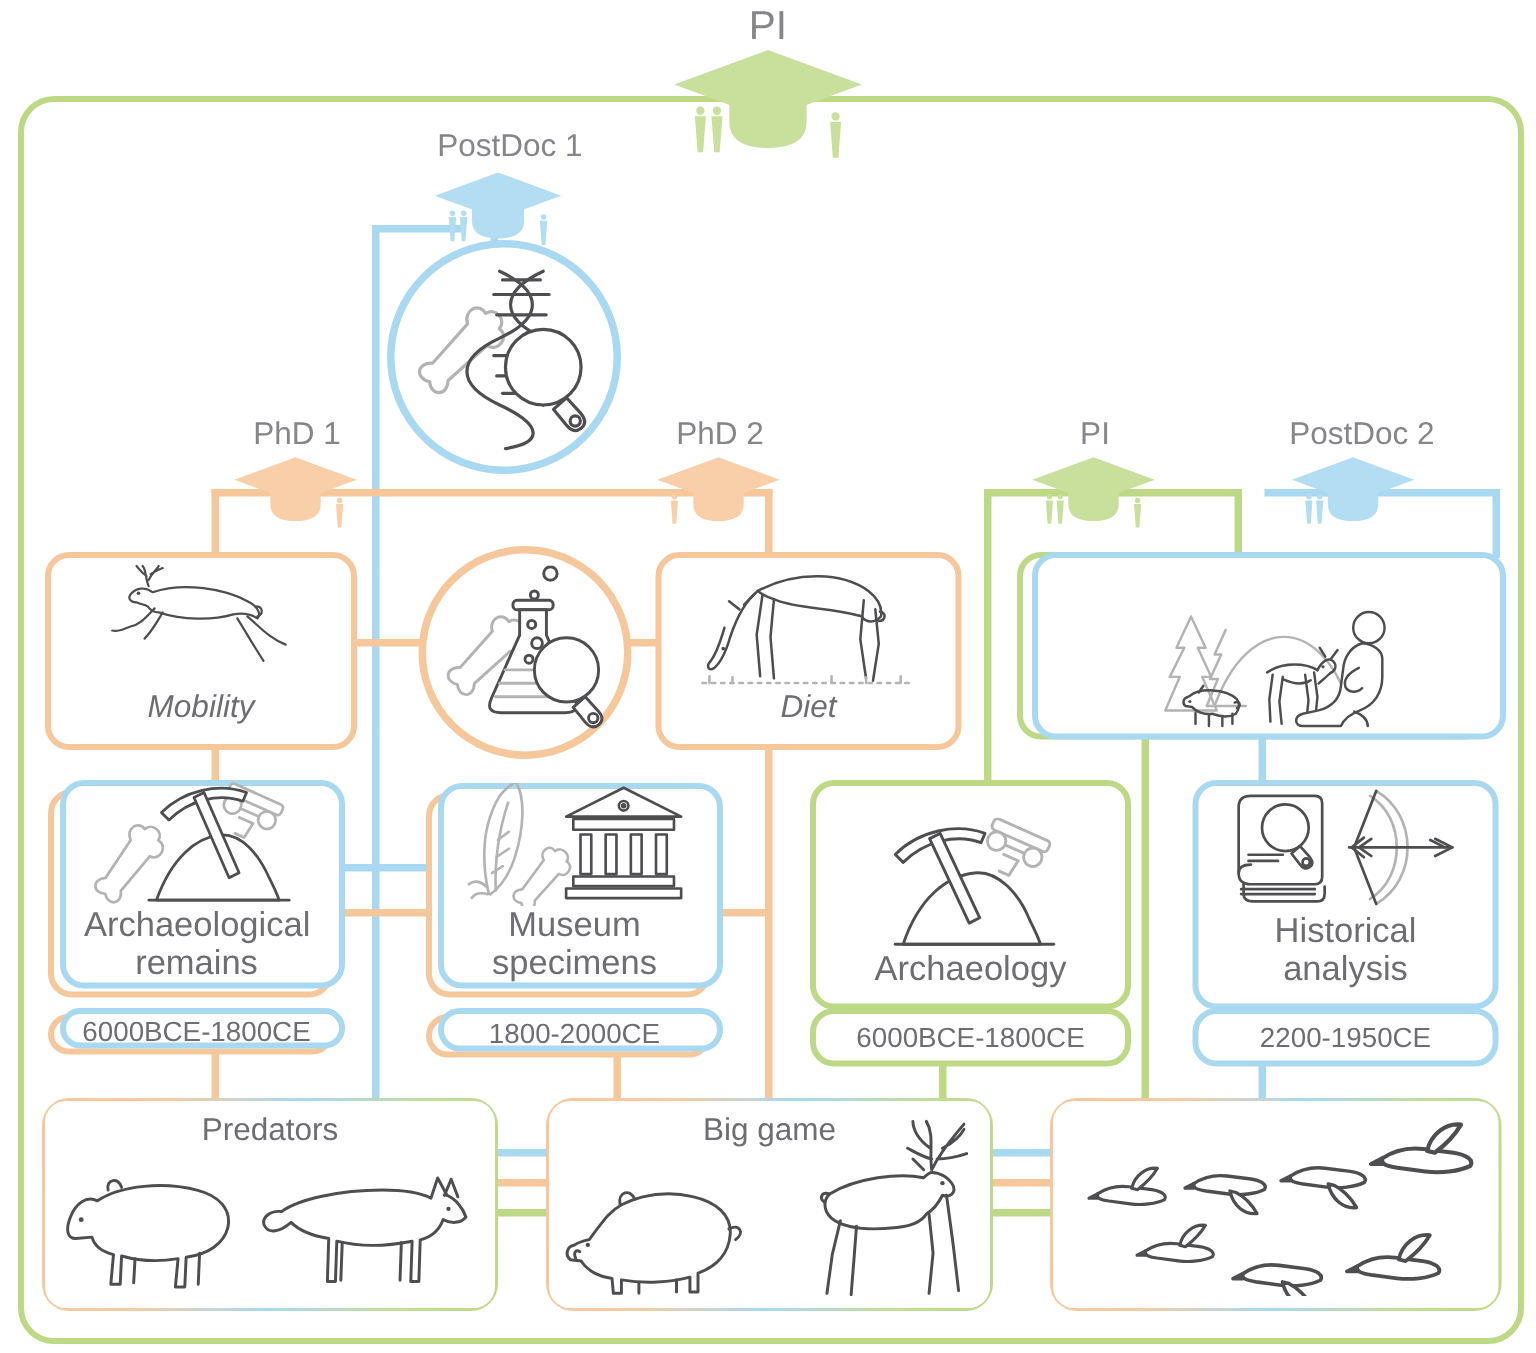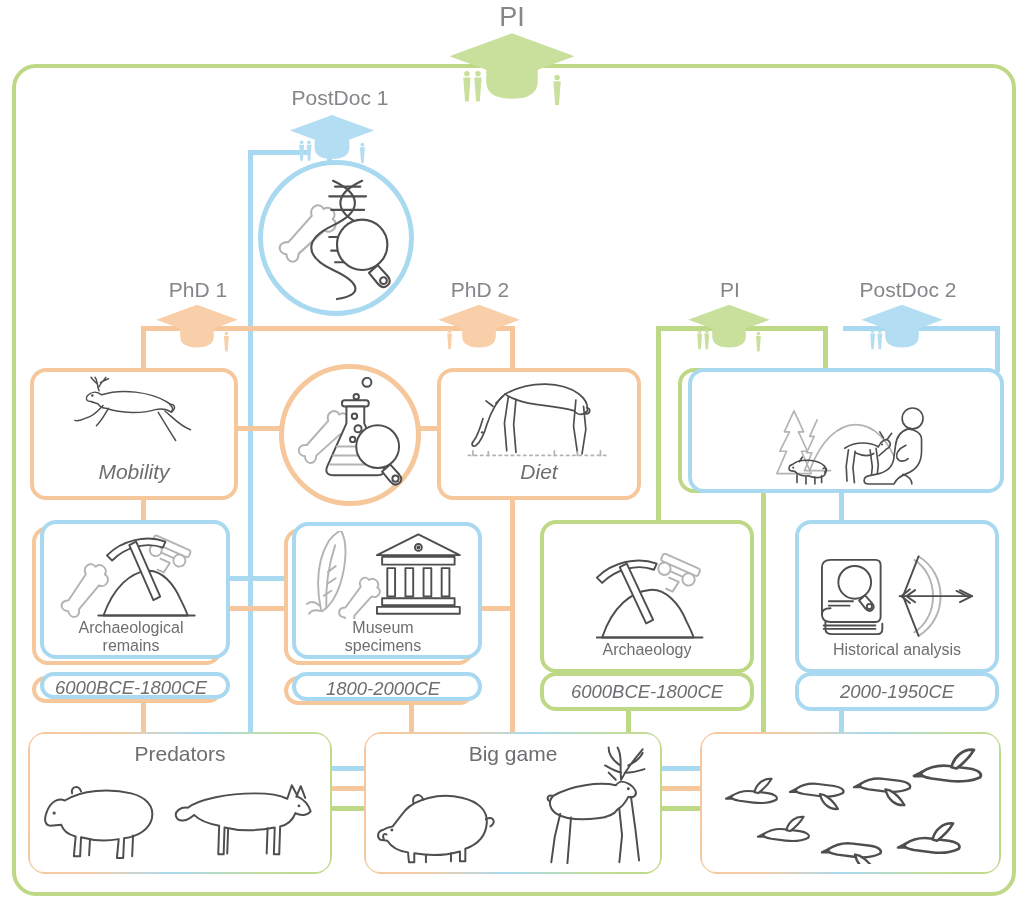--- a/index.html
+++ b/index.html
@@ -36,22 +36,22 @@
   
   .circle{position:absolute;background:#fff;border-radius:50%;z-index:2;
           display:flex;align-items:center;justify-content:center;}
   .ci-blue{border:5px solid #a9d9f0;}
   .ci-orange{border:5px solid #f6c79b;}
 
   
   .hdr{position:absolute;color:#85858a;text-align:center;z-index:4;font-size:21px;}
   .hdr.big{font-size:27px;}
   .theme-label{font-style:italic;color:#6e6e72;font-size:21px;margin-bottom:12px;}
-  .src-label{color:#6e6e72;font-size:16px;text-align:center;line-height:1.12;margin-bottom:10px;}
-  .date-label{color:#6e6e72;font-size:18.5px;text-align:center;font-style:italic;}
+  .src-label{color:#6e6e72;font-size:23px;text-align:center;line-height:1.12;margin-bottom:10px;}
+  .date-label{color:#6e6e72;font-size:18.5px;text-align:center;}
   .grp-title{position:absolute;top:8px;left:0;right:0;text-align:center;color:#6e6e72;font-size:21px;}
 
   
   .cap{position:absolute;z-index:5;}
   .cap-fill-green{fill:#c8e09b;}
   .cap-fill-blue{fill:#b3ddf2;}
   .cap-fill-orange{fill:#f8cfa8;}
 
   
   .icon{z-index:3;}
@@ -386,21 +386,21 @@
       <div class="date-label">1800-2000CE</div>
     </div>
   </div>
   <div class="box b-green" style="left:540px;top:672px;width:206px;height:31px">
     <div class="box-content" style="justify-content:center">
       <div class="date-label">6000BCE-1800CE</div>
     </div>
   </div>
   <div class="box b-blue" style="left:795px;top:672px;width:196px;height:31px">
     <div class="box-content" style="justify-content:center">
-      <div class="date-label">2000-1950CE</div>
+      <div class="date-label">2200-1950CE</div>
     </div>
   </div>
 
   <div class="gradbox" style="left:28px;top:732px;width:300px;height:138px">
     <div class="inner">
       <div class="grp-title">Predators</div>
       <svg class="icon" style="position:absolute;left:8px;top:32px" width="278" height="96" viewBox="0 0 310 106">
         <path class="dk" d="M30,38 C22,34 14,40 10,50 C6,60 8,66 14,66 L26,65 C28,72 34,76 42,78 L40,100 L47,100 L48,79 C62,83 78,83 90,81 L88,102 L95,102 L96,80 C112,78 124,70 127,58 C130,44 120,34 104,30 C80,24 48,26 30,38 Z"></path>
         <path class="dkl" d="M38,30 C36,22 46,20 48,28"></path>
         <path class="dkl" d="M58,81 L57,99 M106,77 L105,100"></path>

